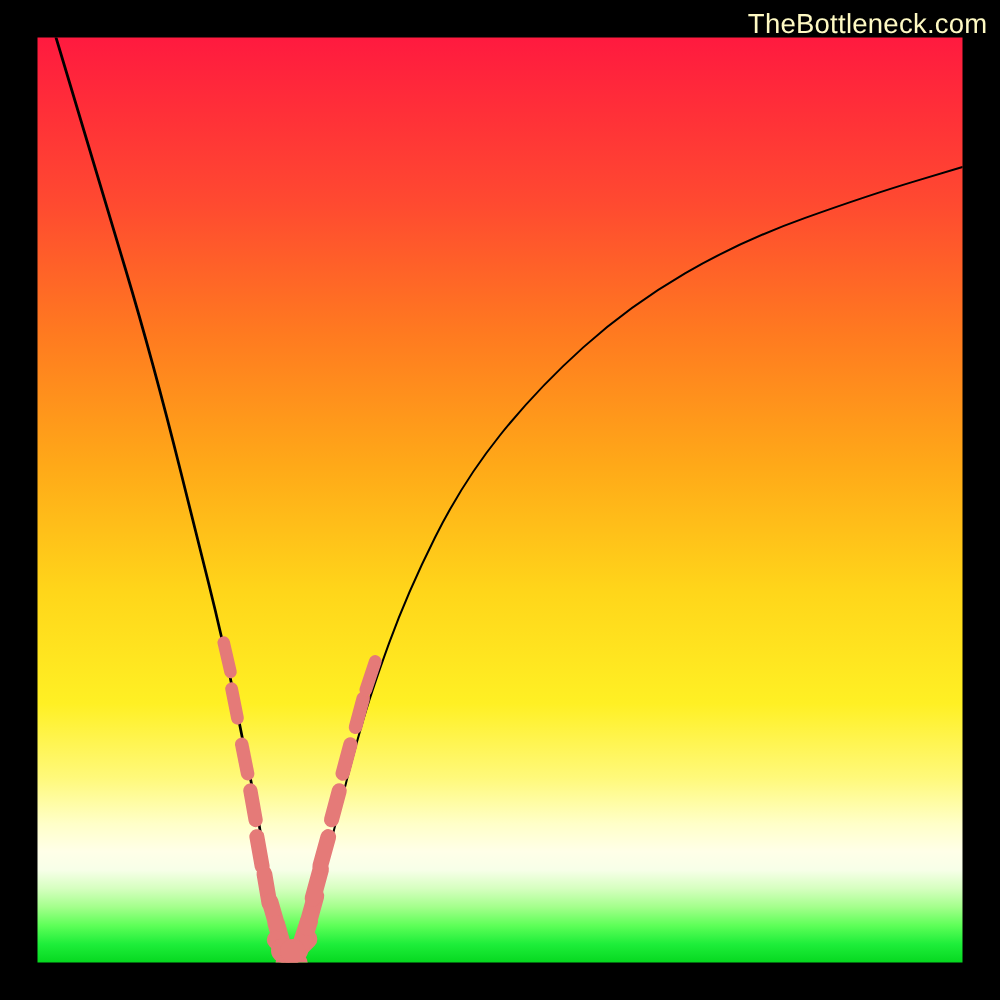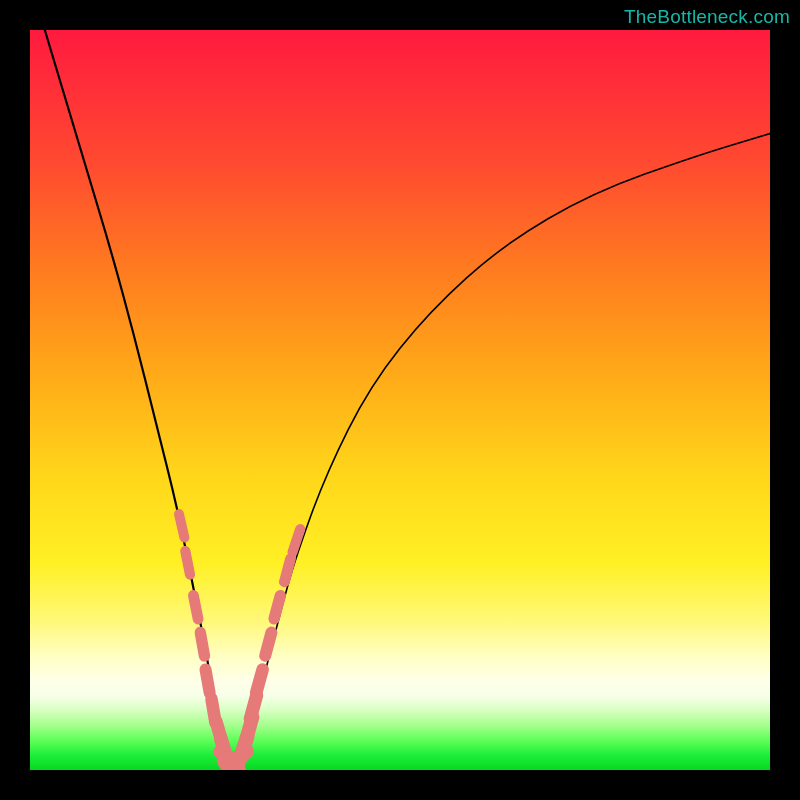--- a/index.html
+++ b/index.html
@@ -42,22 +42,22 @@
       #a4ff8c 94%,
       #5eff58 96%,
       #1eee3a 98%,
       #06d820 100%
     );
   }
   .watermark {
     position: absolute;
     top: 6px;
     right: 10px;
-    color: #14b8a6;
-    font-size: 19px;
+    color: #fef9c3;
+    font-size: 22px;
     font-weight: 500;
     letter-spacing: 0.2px;
     user-select: none;
   }
   svg.overlay {
     position: absolute;
     left: 0;
     top: 0;
     width: 740px;
     height: 740px;

